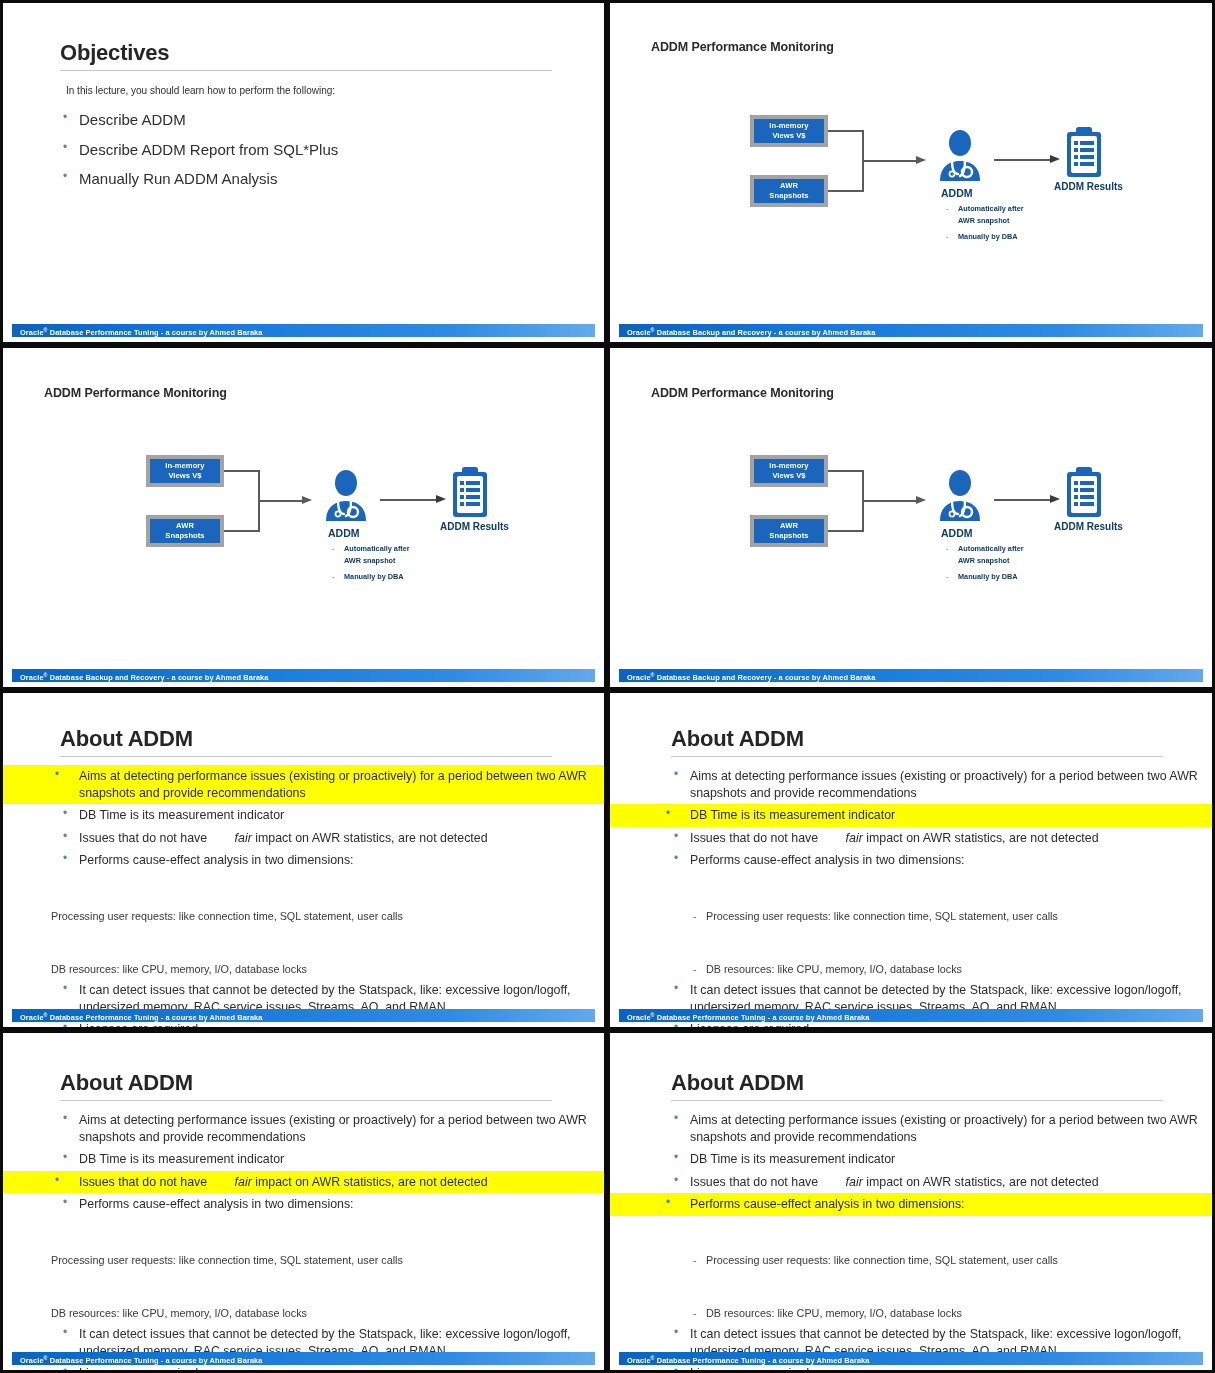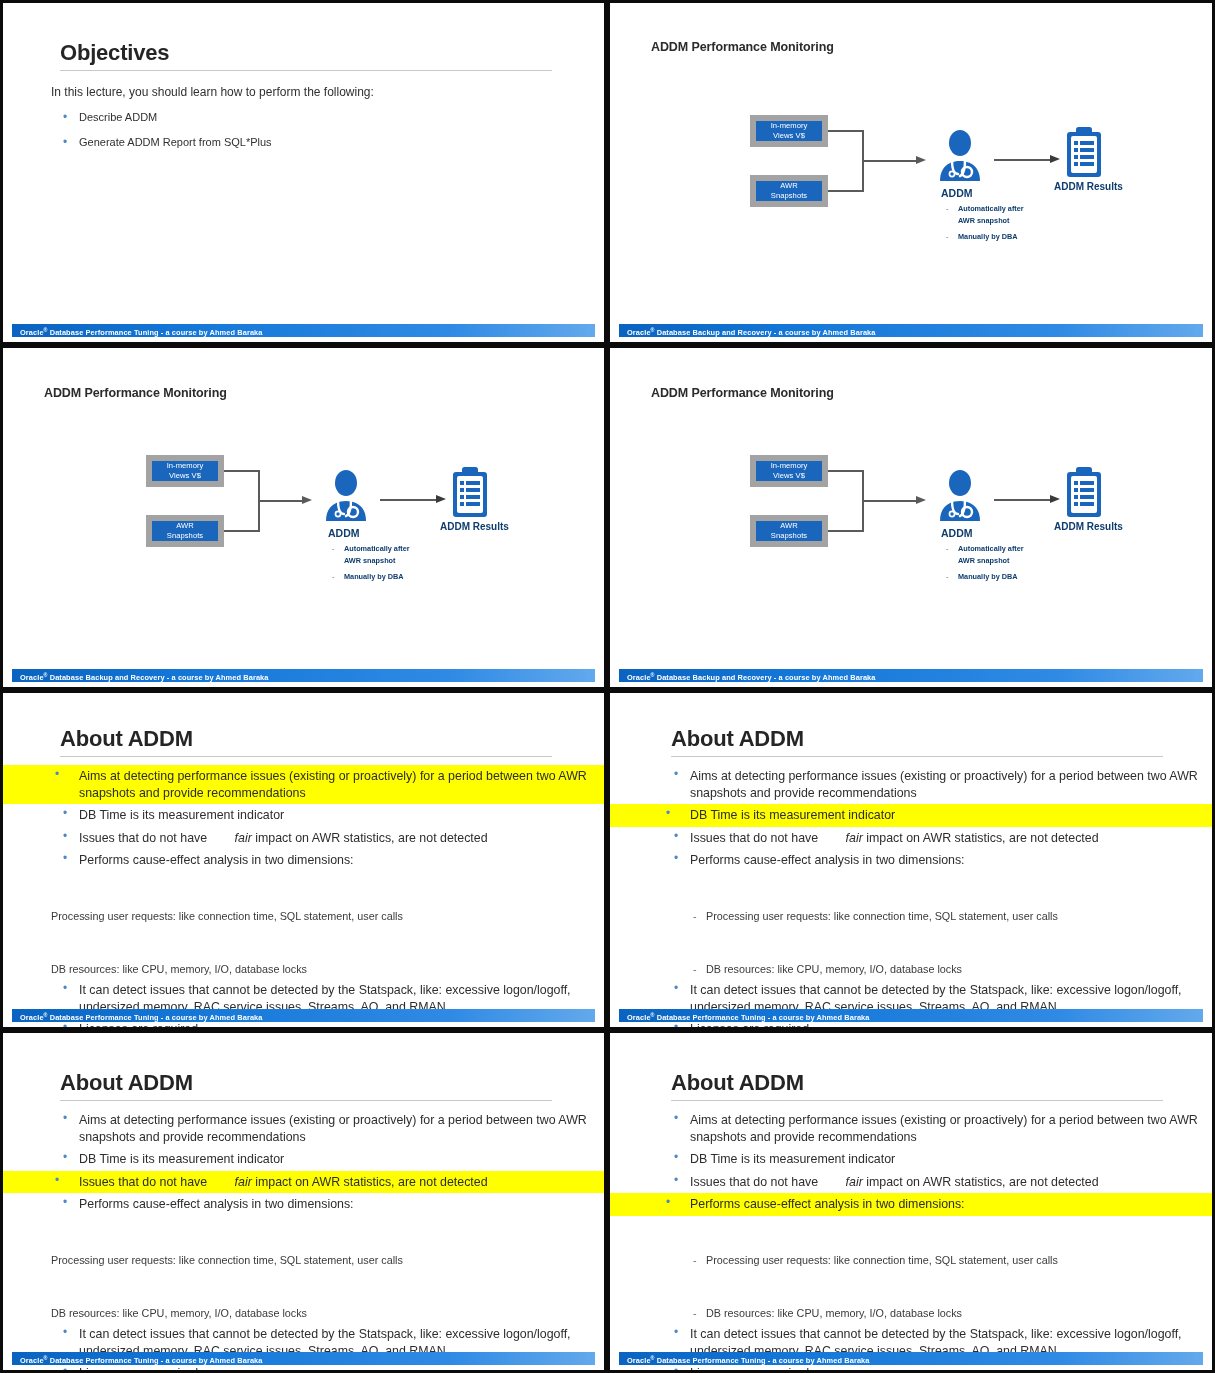--- a/index.html
+++ b/index.html
@@ -58,47 +58,47 @@
     font-size: 12.5px;
     font-weight: bold;
     color: #2b2b2b;
     letter-spacing: -0.1px;
   }
 
   
   .obj-title { left: 57px; top: 37px; }
   .obj-rule  { left: 57px; top: 67px; width: 492px; }
   .obj-lead  {
-    position: absolute; left: 48px; top: 82px;
-    font-size: 12px; color: #303030;
+    position: absolute; left: 63px; top: 82px;
+    font-size: 10px; color: #303030;
   }
   .obj-list { position: absolute; left: 57px; top: 108px; width: 500px; }
   .obj-list li {
     list-style: none;
     position: relative;
     padding-left: 19px;
     margin-bottom: 12.5px;
-    font-size: 11px;
+    font-size: 15px;
     color: #303030;
   }
   .obj-list li::before {
     content: "\2022";
     position: absolute; left: 3px; top: -1px;
     color: #4d87c7; font-size: 12px;
   }
 
   
   .diagram { position: absolute; }
   .dbox {
     position: absolute;
     background: #1a66bd;
-    border: 6px solid #a3a3a3;
+    border: 4px solid #a3a3a3;
     color: #ffffff;
     font-size: 7.6px;
-    font-weight: normal;
+    font-weight: bold;
     text-align: center;
     line-height: 9.6px;
     display: flex; align-items: center; justify-content: center;
     letter-spacing: .05px;
   }
   .dbox-inmem { left: 0px;  top: 0px;  width: 78px; height: 32px; }
   .dbox-awr   { left: 0px;  top: 60px; width: 78px; height: 32px; }
 
   .conn { position: absolute; background: #5a5a5a; }
   .lbl-addm {
@@ -170,21 +170,22 @@
 <body>
 
 <div class="sheet">
 
   <div class="slide">
     <div class="title-big obj-title">Objectives</div>
     <div class="title-rule obj-rule"></div>
     <div class="obj-lead">In this lecture, you should learn how to perform the following:</div>
     <ul class="obj-list">
       <li>Describe ADDM</li>
-      <li>Generate ADDM Report from SQL*Plus</li>
+      <li>Describe ADDM Report from SQL*Plus</li>
+      <li>Manually Run ADDM Analysis</li>
     </ul>
     <div class="footer"><span>Oracle</span><sup>®</sup> <span>Database Performance Tuning -  a course by Ahmed Baraka</span></div>
   </div>
 
   <div class="slide right">
     <div class="title-small" style="left:41px; top:37px;">ADDM Performance Monitoring</div>
     <div class="diagram" style="left:140px; top:112px;">
       <div class="dbox dbox-inmem">
         <span><span>In-memory</span><br><span>Views V$</span></span>
       </div>

